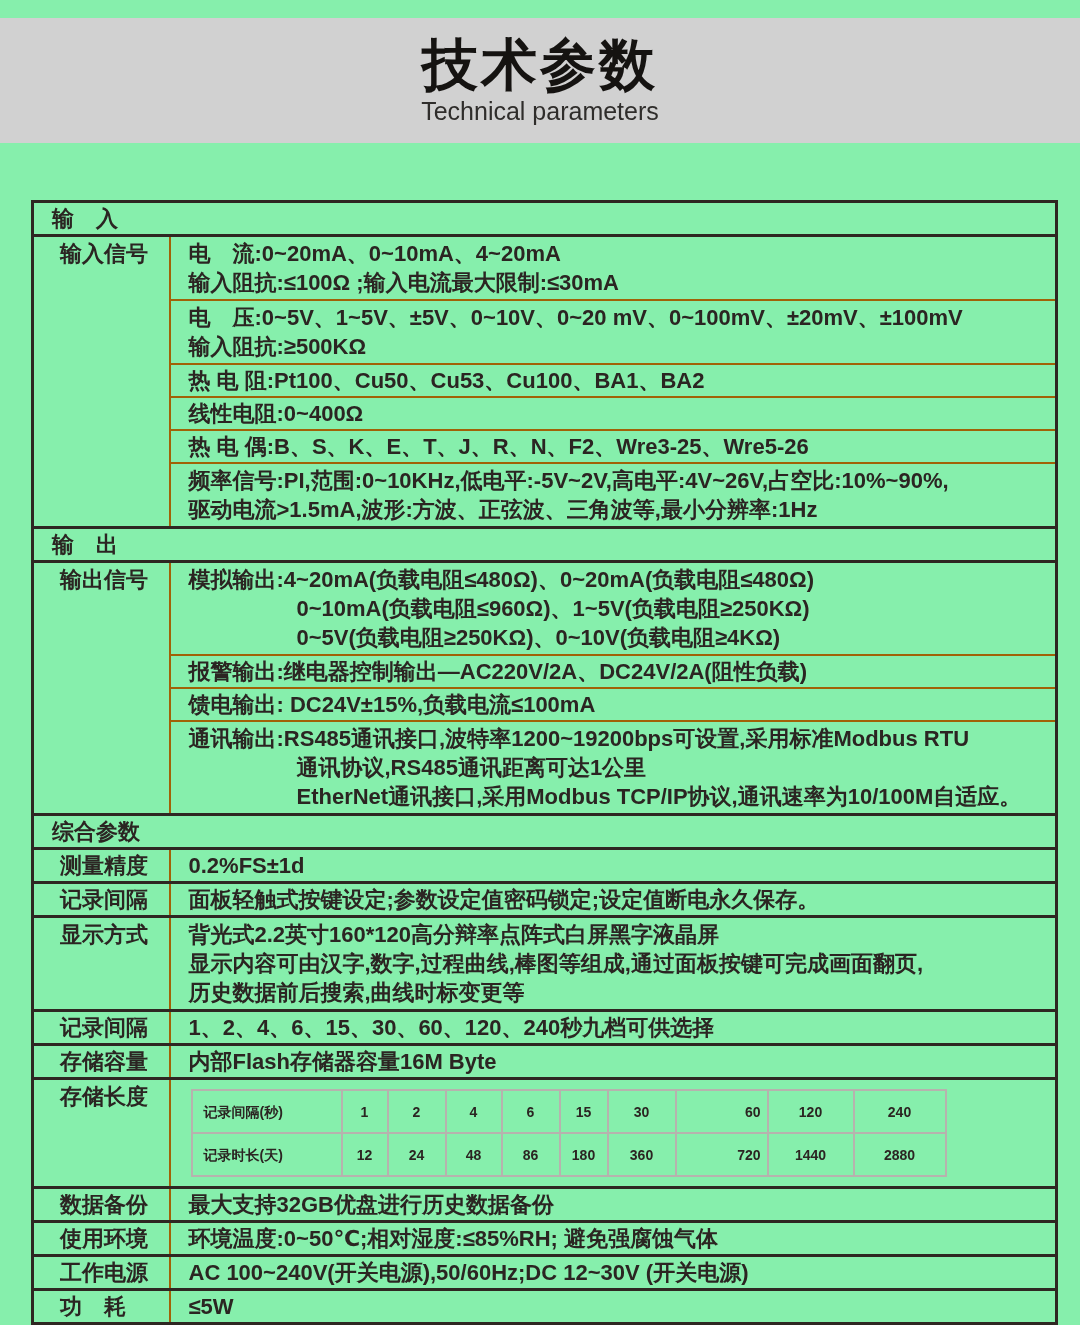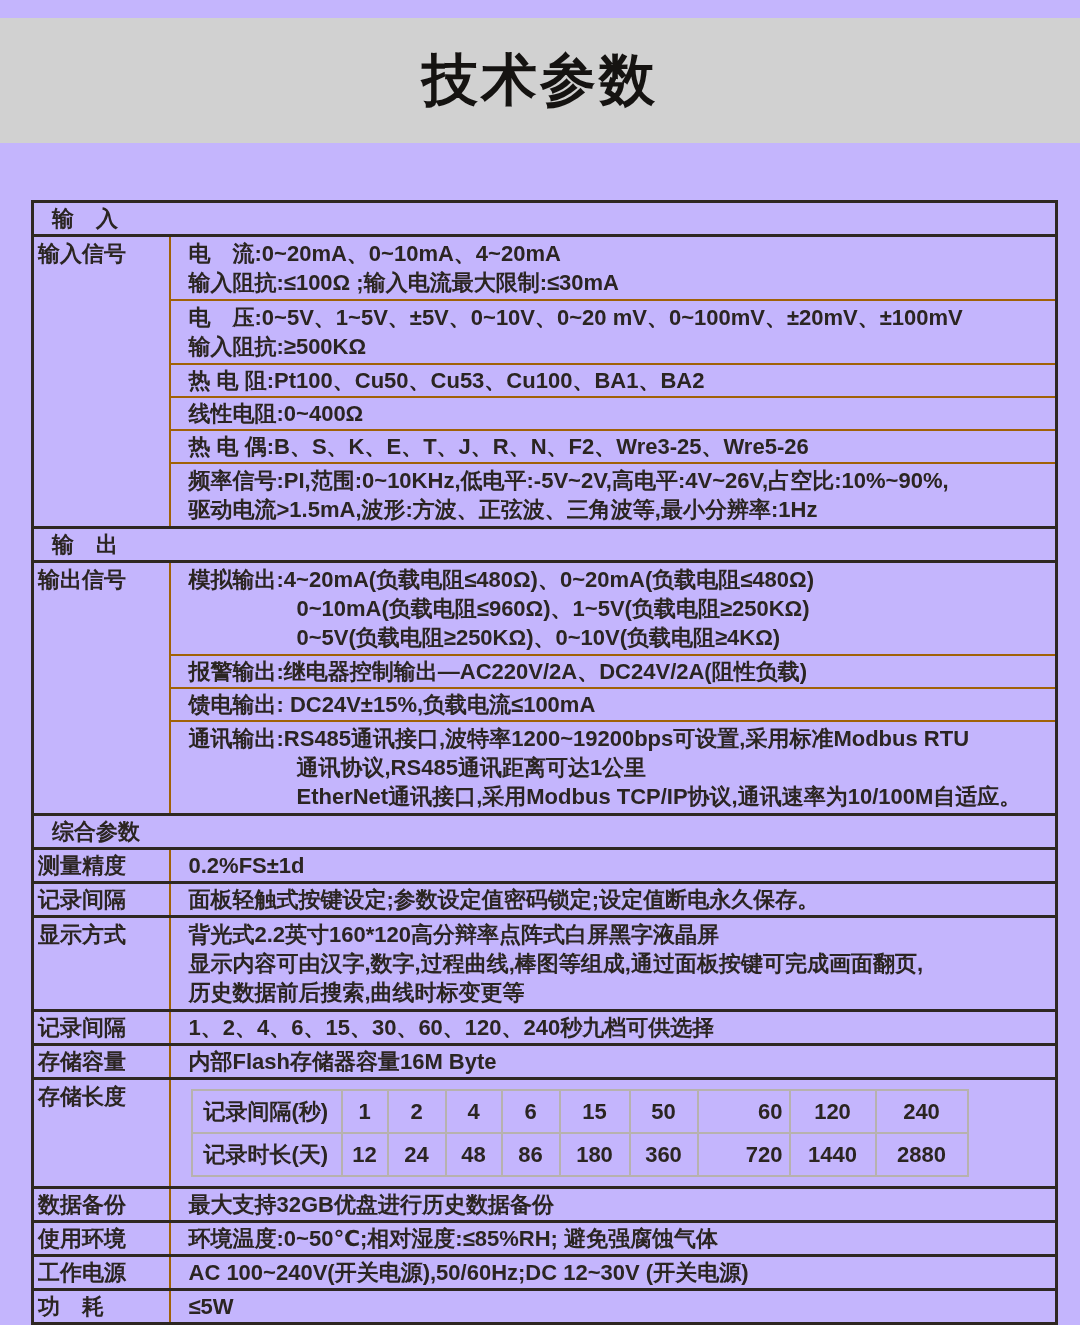--- a/index.html
+++ b/index.html
@@ -1,18 +1,18 @@
 <!DOCTYPE html>
 <html><head>
 <meta charset="utf-8">
 <style>
   * { margin:0; padding:0; box-sizing:border-box; }
   html,body { background:#ffffff; }
   .page {
-    position:relative; width:1080px; height:1325px; background:#c4b5fd;
+    position:relative; width:1080px; height:1325px; background:#86efac;
     overflow:hidden;
     font-family:"Liberation Sans","DejaVu Sans",sans-serif;
     color:#2b2522;
   }
   
   .title-band {
     position:absolute; left:0; top:18px; width:1080px; height:125px;
     background:#d1d1d1;
     display:flex; flex-direction:column; align-items:center; justify-content:center;
   }
@@ -29,54 +29,55 @@
     font-size:22px; font-weight:600; color:#2b2522;
   }
   table.spec { border:3px solid #2e2722; }
   .spec td {
     border:2px solid #a16207;
     padding:2px 4px 2px 18px;
     line-height:27px;
     vertical-align:middle;
   }
   .spec col.c-label { width:137px; }
-  .spec td.label { padding-left:4px; }
+  .spec td.label { padding-left:26px; }
   .spec td.label.top { vertical-align:top; padding-top:3px; }
   .spec tr.major > td { border-top:3px solid #2e2722; }
   .spec td.section { height:34px; }
   .line { padding:1px 0; }
   .line.indent { padding-left:108px; }
   
   .storage-cell { padding:6px 4px 6px 18px; }
   table.inner {
     border-collapse:collapse; margin:7px 6px 7px 2px;
-    font-size:22px; font-weight:600; color:#2b2522;
+    font-size:14px; font-weight:600; color:#2b2522;
   }
   .inner td {
     border:2px solid #b7b2ae; height:43px;
     text-align:center; padding:0 6px; line-height:24px;
   }
   .inner td.ilabel { width:150px; text-align:left; padding-left:11px; }
   .inner td:nth-child(2)  { width:46px; }
   .inner td:nth-child(3)  { width:58px; }
   .inner td:nth-child(4)  { width:56px; }
   .inner td:nth-child(5)  { width:58px; }
-  .inner td:nth-child(6)  { width:70px; }
+  .inner td:nth-child(6)  { width:48px; }
   .inner td:nth-child(7)  { width:68px; }
   .inner td:nth-child(8)  { width:92px;text-align:right; }
   .inner td:nth-child(9)  { width:86px;border-radius:9px; }
   .inner td:nth-child(10) { width:92px;border-radius:13px; }
 </style>
 </head>
 <body>
 
 <div class="page">
 
   <div class="title-band">
     <div class="title">技术参数</div>
+    <div class="subtitle">Technical parameters</div>
   </div>
 
   <table class="spec">
     <colgroup>
         <col class="c-label">
         <col>
       </colgroup>
     <tbody>
 
     <tr class="major">
@@ -176,21 +177,21 @@
       <td class="storage-cell">
         <table class="inner">
           <tbody>
           <tr>
             <td class="ilabel">记录间隔(秒)</td>
             <td>1</td>
             <td>2</td>
             <td>4</td>
             <td>6</td>
             <td>15</td>
-            <td>50</td>
+            <td>30</td>
             <td>60</td>
             <td>120</td>
             <td>240</td>
           </tr>
           <tr>
             <td class="ilabel">记录时长(天)</td>
             <td>12</td>
             <td>24</td>
             <td>48</td>
             <td>86</td>

